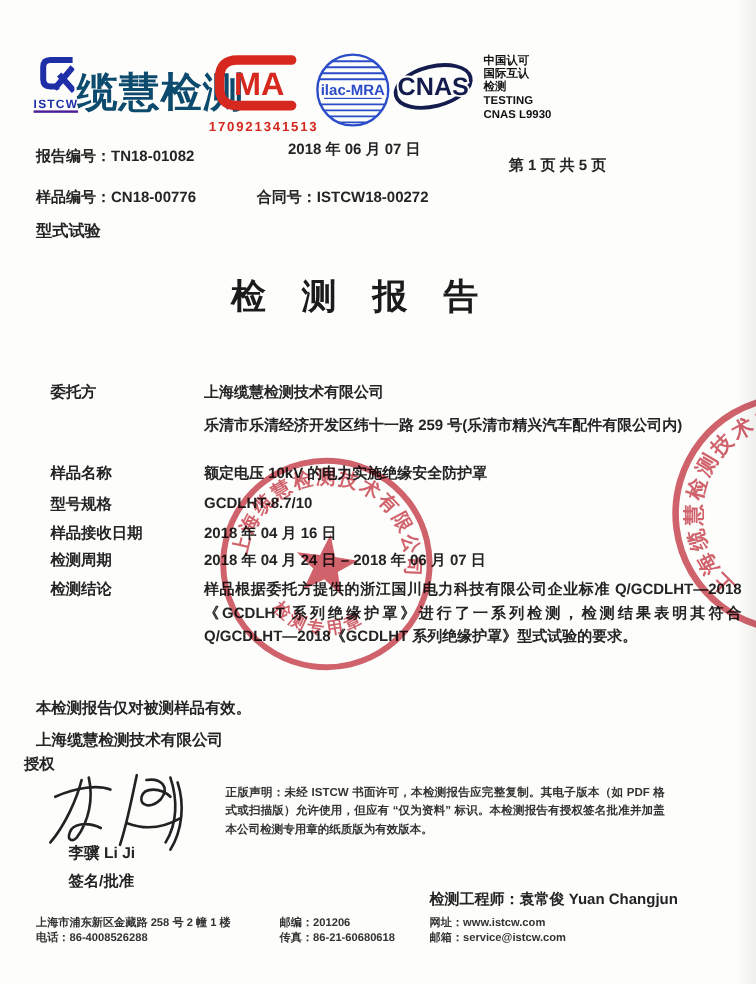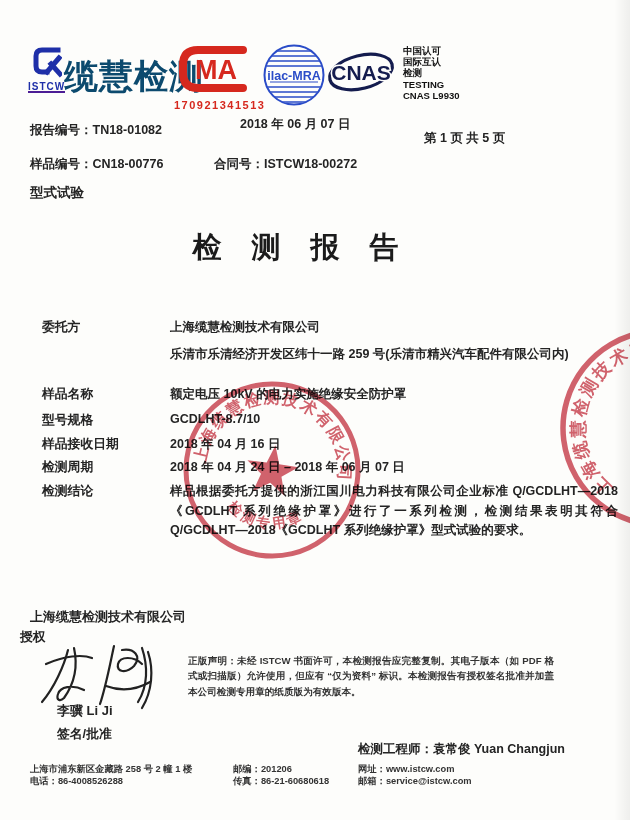--- a/index.html
+++ b/index.html
@@ -147,20 +147,21 @@
 
   <div class="abs ilabel l-recv">样品接收日期</div>
   <div class="abs ivalue v-recv">2018 年 04 月 16 日</div>
 
   <div class="abs ilabel l-period">检测周期</div>
   <div class="abs ivalue v-period">2018 年 04 月 24 日 – 2018 年 06 月 07 日</div>
 
   <div class="abs ilabel l-concl">检测结论</div>
   <div class="abs ivalue v-concl">样品根据委托方提供的浙江国川电力科技有限公司企业标准 Q/GCDLHT—2018《GCDLHT 系列绝缘护罩》进行了一系列检测，检测结果表明其符合 Q/GCDLHT—2018《GCDLHT 系列绝缘护罩》型式试验的要求。</div>
 
+  <div class="abs validity">本检测报告仅对被测样品有效。</div>
   <div class="abs company">上海缆慧检测技术有限公司</div>
   <div class="abs auth">授权</div>
 
   <div class="abs sig">
     <svg width="130" height="70" viewBox="0 0 130 70">
       <g fill="none" stroke="#222" stroke-width="2.2" stroke-linecap="round">
         <path d="M38,10 C34,26 24,48 12,62"></path>
         <path d="M16,24 C34,16 52,14 62,18"></path>
         <path d="M44,8 C48,26 44,44 34,58 C30,62 26,60 28,54 C30,47 42,44 54,50"></path>
         <path d="M84,6 C80,24 76,46 70,64"></path>

